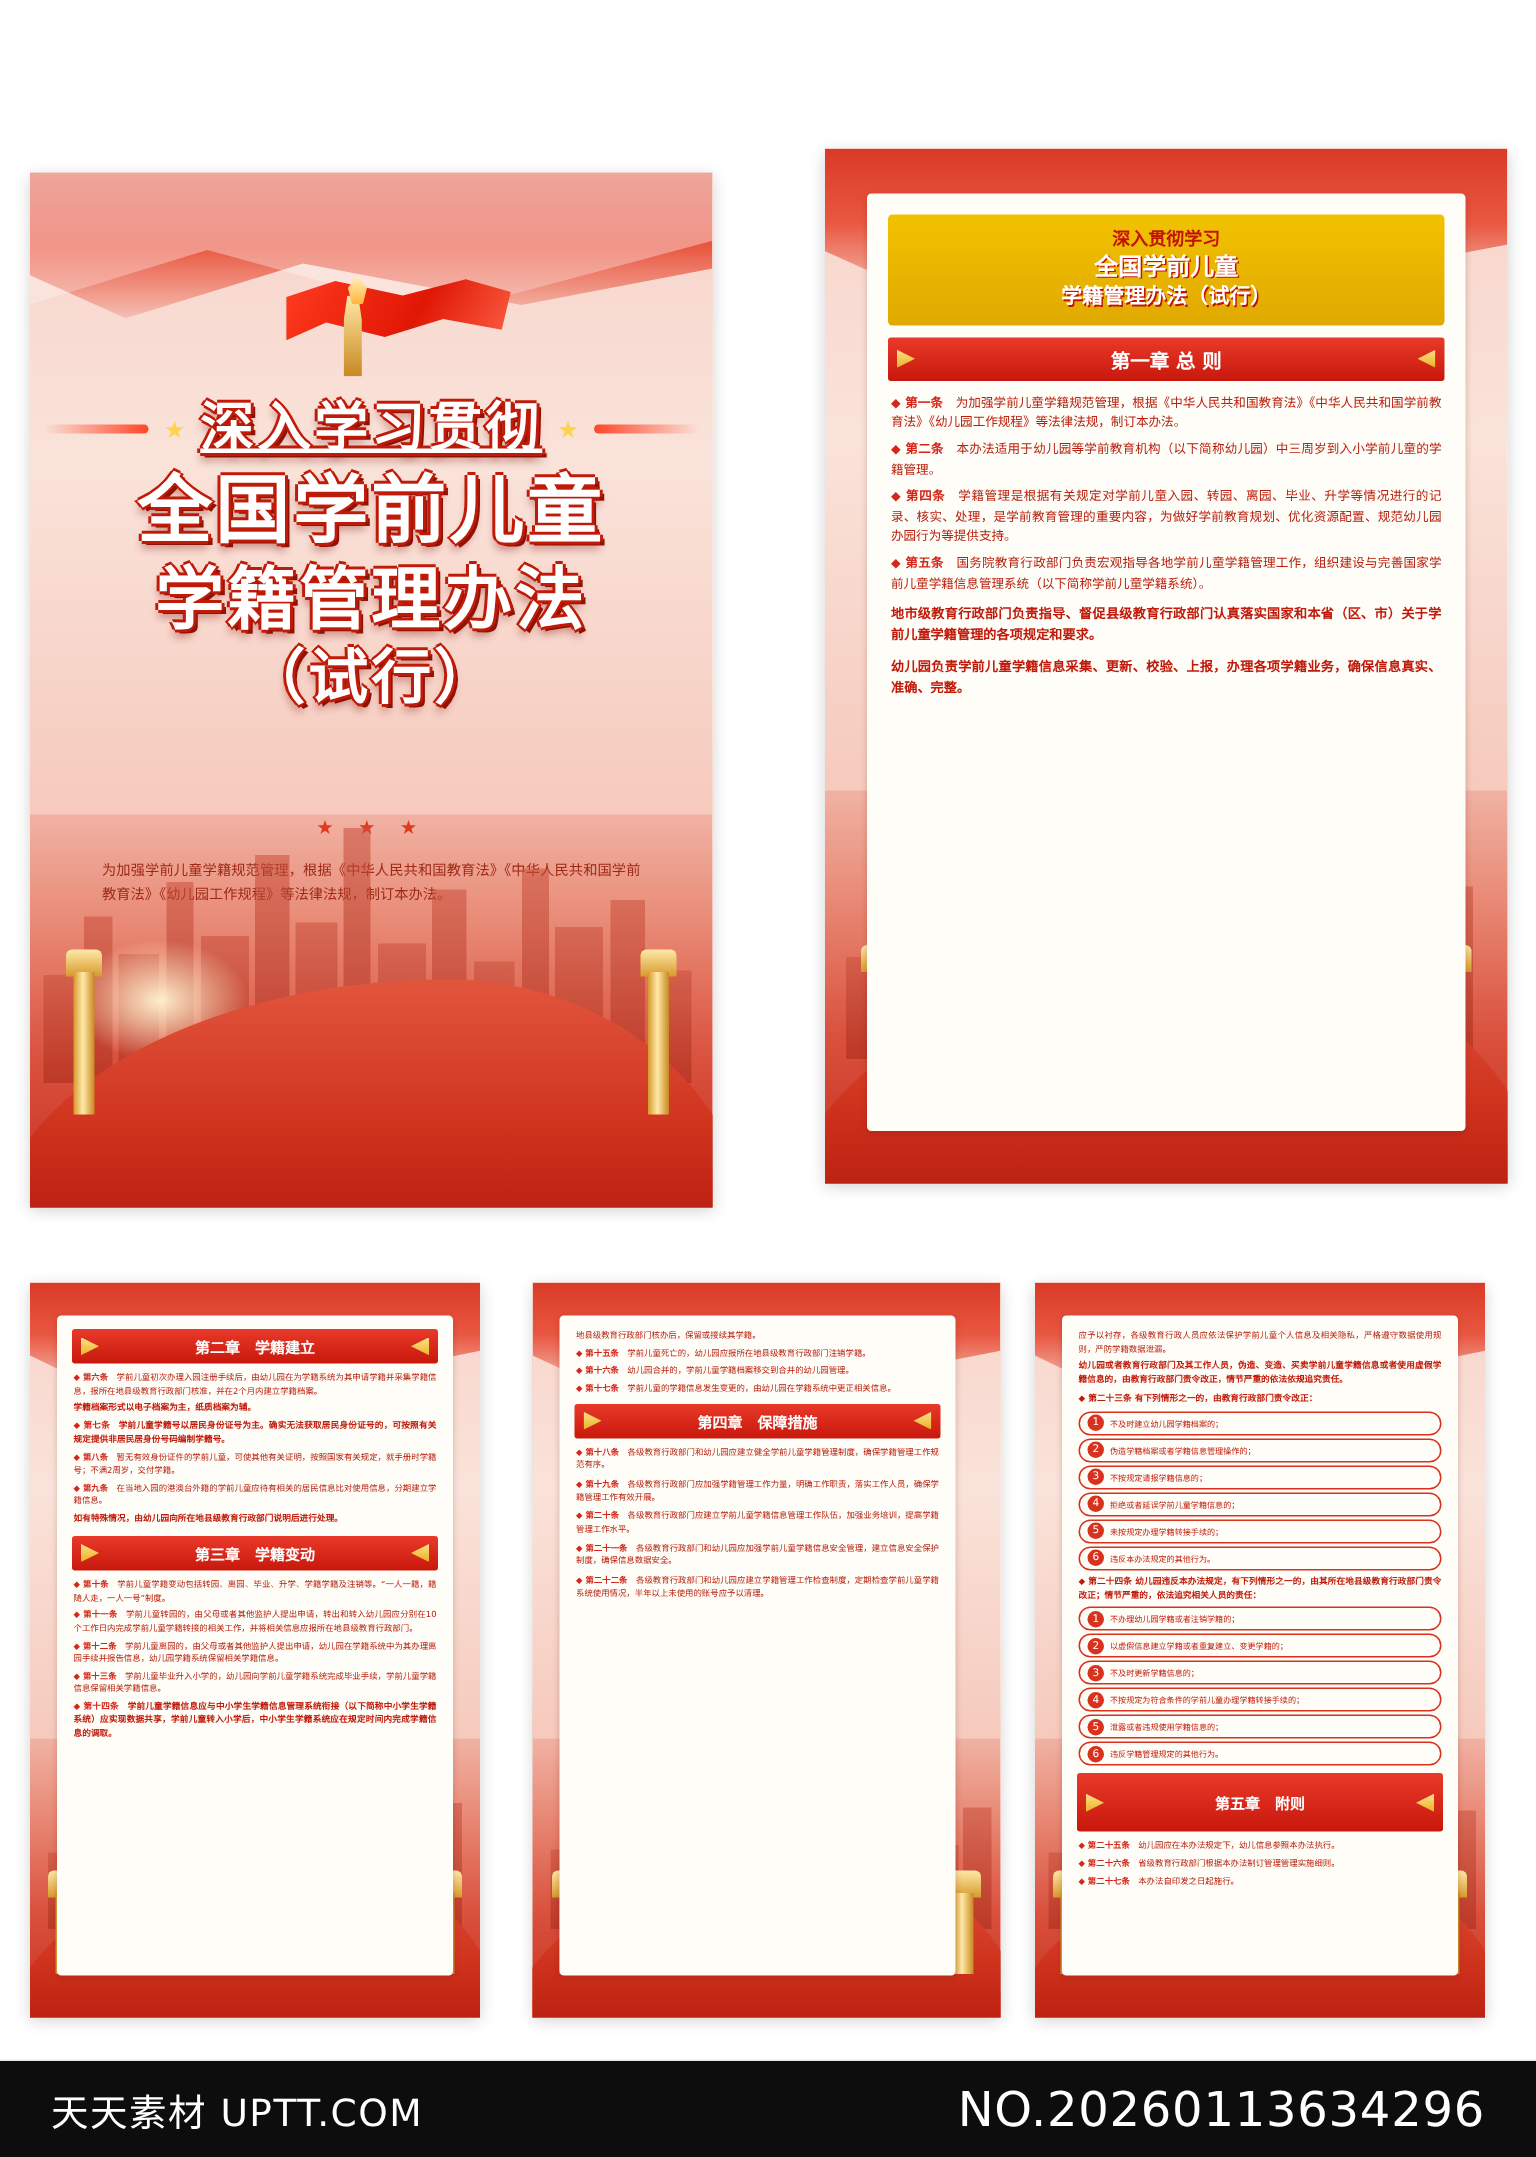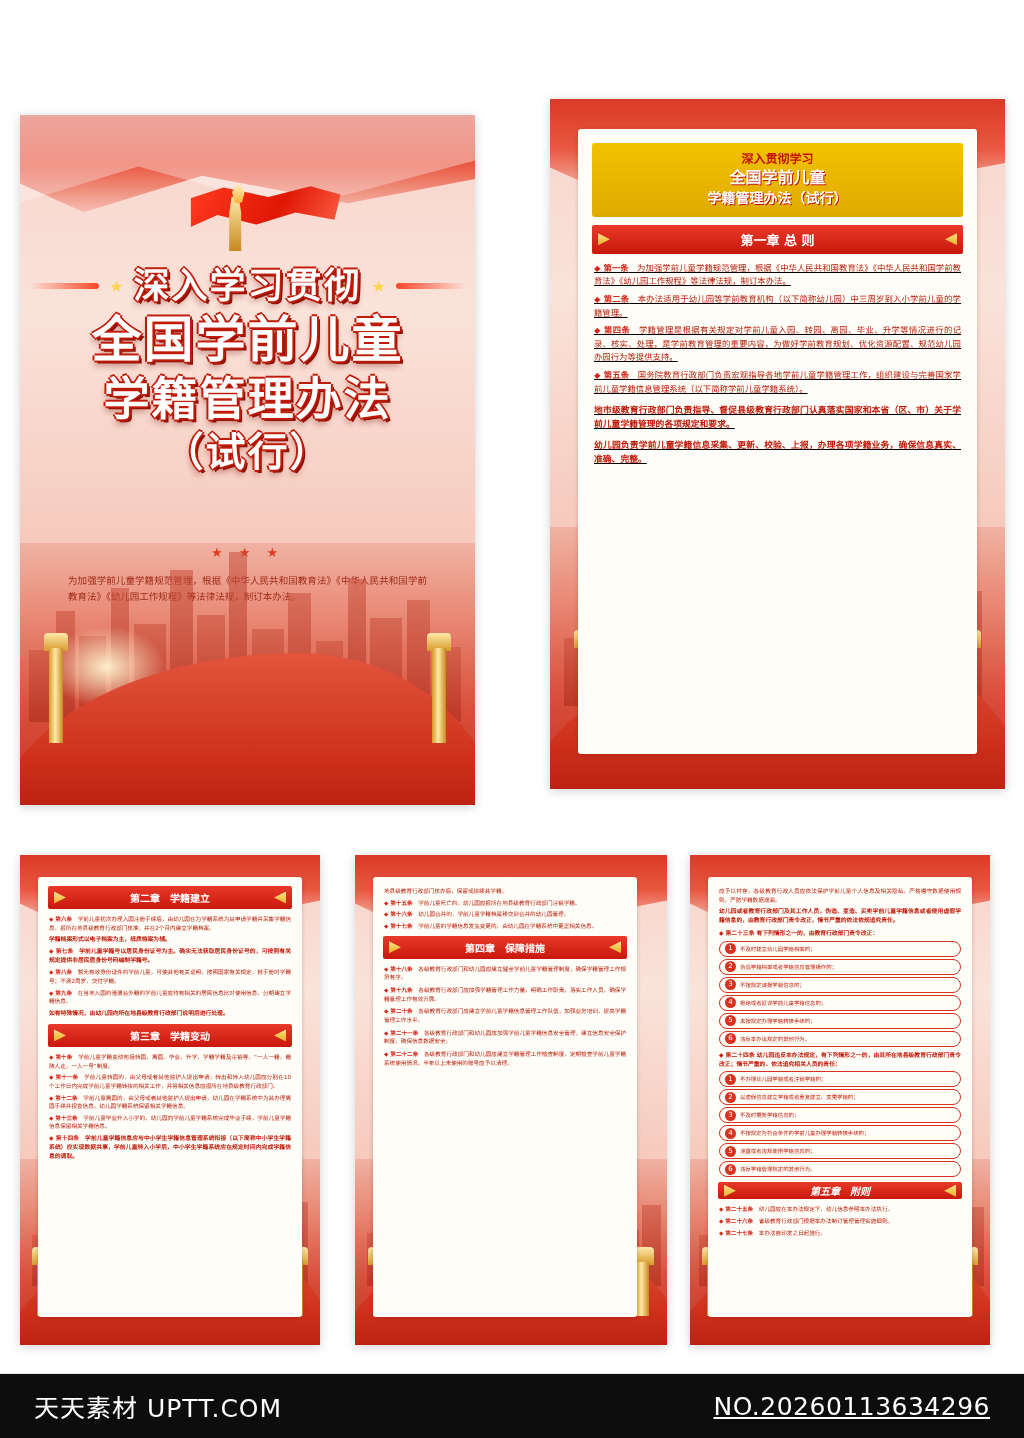--- a/index.html
+++ b/index.html
@@ -93,21 +93,21 @@
   }
   .title-block{position:absolute;top:150px;left:0;right:0;text-align:center;}
   .t-line{
     font-family:"DejaVu Sans","Liberation Sans",sans-serif;
     font-weight:bold;color:#ffffff;letter-spacing:2px;
     text-shadow:
       2px 0 0 #c01a08, -2px 0 0 #c01a08, 0 2px 0 #c01a08, 0 -2px 0 #c01a08,
       3px 3px 0 #8f1205, 0 5px 6px rgba(120,10,0,.45);
     line-height:1.18;
   }
-  .t1{font-size:36px;}
+  .t1{font-size:36px;text-decoration:underline;}
   .t2{font-size:50px;margin-top:4px;}
   .t3{font-size:46px;margin-top:2px;}
   .t4{font-size:40px;margin-top:2px;}
   .star-row{display:flex;align-items:center;justify-content:center;gap:10px;margin-bottom:2px;}
   .bar{height:6px;width:70px;background:linear-gradient(90deg,rgba(255,70,40,0),#ff4628);border-radius:3px;}
   .bar.r{background:linear-gradient(90deg,#ff4628,rgba(255,70,40,0));}
   .cover-sub{
     position:absolute;left:48px;right:48px;top:458px;
     color:#9e2a16;font-size:9.5px;line-height:1.7;text-align:justify;
   }
@@ -151,21 +151,21 @@
     background:#d8321e;color:#fff;font-size:7px;line-height:11px;text-align:center;
   }
 
   
   .bottombar{
     position:absolute;left:0;right:0;bottom:0;height:64px;background:#0d0d0d;
     display:flex;align-items:center;justify-content:space-between;
     padding:0 34px;box-sizing:border-box;
   }
   .bottombar .brand{color:#fff;font-size:25px;letter-spacing:1px;}
-  .bottombar .idno{color:#fff;font-size:25px;letter-spacing:.5px;text-decoration:underline;}
+  .bottombar .idno{color:#fff;font-size:32px;letter-spacing:.5px;}
   .sep{height:1px;background:#e6e6e6;position:absolute;left:0;right:0;}
 </style>
 </head>
 <body>
 
 <div class="page">
 
   <div class="poster" id="poster1">
     <div class="sky"></div>
     <div class="ribbon-top"></div>
@@ -253,21 +253,21 @@
 
     <div class="card" style="left:28px;top:30px;width:399px;height:625px;padding:0;">
       <div class="head-banner" style="margin:14px 14px 0;padding:8px 6px 9px;font-size:15px;line-height:1.35;">
         <span class="hb-line" style="font-size:12px;color:#c21309;">深入贯彻学习</span>
         <span class="hb-line" style="font-size:16px;color:#fff;text-shadow:1px 1px 0 #c21309;">全国学前儿童</span>
         <span class="hb-line" style="font-size:14px;color:#fff;text-shadow:1px 1px 0 #c21309;">学籍管理办法（试行）</span>
       </div>
 
       <div class="chapter" style="margin:8px 14px 0;padding:5px 0;font-size:13px;">第一章  总  则</div>
 
-      <div style="margin:8px 16px 0;text-decoration:underline;">
+      <div style="margin:8px 16px 0;">
         <p class="para" style="font-size:8.4px;line-height:1.62;margin:0 0 4px;">
           <span class="lead">◆ 第一条</span><span>　为加强学前儿童学籍规范管理，根据《中华人民共和国教育法》《中华人民共和国学前教育法》《幼儿园工作规程》等法律法规，制订本办法。</span>
         </p>
         <p class="para" style="font-size:8.4px;line-height:1.62;margin:0 0 4px;">
           <span class="lead">◆ 第二条</span><span>　本办法适用于幼儿园等学前教育机构（以下简称幼儿园）中三周岁到入小学前儿童的学籍管理。</span>
         </p>
         <p class="para" style="font-size:8.4px;line-height:1.62;margin:0 0 4px;">
           <span class="lead">◆ 第四条</span><span>　学籍管理是根据有关规定对学前儿童入园、转园、离园、毕业、升学等情况进行的记录、核实、处理，是学前教育管理的重要内容，为做好学前教育规划、优化资源配置、规范幼儿园办园行为等提供支持。</span>
         </p>
         <p class="para" style="font-size:8.4px;line-height:1.62;margin:0 0 7px;">
@@ -455,21 +455,21 @@
         <div class="pillbox" style="font-size:5.4px;padding:1.5px 5px;margin-bottom:2px;">
             <span class="pillnum">5</span>
             <span>泄露或者违规使用学籍信息的；</span>
           </div>
         <div class="pillbox" style="font-size:5.4px;padding:1.5px 5px;margin-bottom:5px;">
             <span class="pillnum">6</span>
             <span>违反学籍管理规定的其他行为。</span>
           </div>
       </div>
 
-      <div class="chapter" style="margin:2px 10px 0;padding:1px 0;font-size:10px;font-style:italic;">第五章　附则</div>
+      <div class="chapter" style="margin:2px 10px 0;padding:12px 0;font-size:10px;">第五章　附则</div>
 
       <div style="margin:6px 11px 0;">
         <p class="para" style="font-size:5.6px;line-height:1.55;margin:0 0 3px;"><span class="lead">◆ 第二十五条</span><span>　幼儿园应在本办法规定下，幼儿信息参照本办法执行。</span></p>
         <p class="para" style="font-size:5.6px;line-height:1.55;margin:0 0 3px;"><span class="lead">◆ 第二十六条</span><span>　省级教育行政部门根据本办法制订管理管理实施细则。</span></p>
         <p class="para" style="font-size:5.6px;line-height:1.55;margin:0;"><span class="lead">◆ 第二十七条</span><span>　本办法自印发之日起施行。</span></p>
       </div>
     </div>
   </div>
 
   <div class="sep" style="bottom:64px;"></div>

